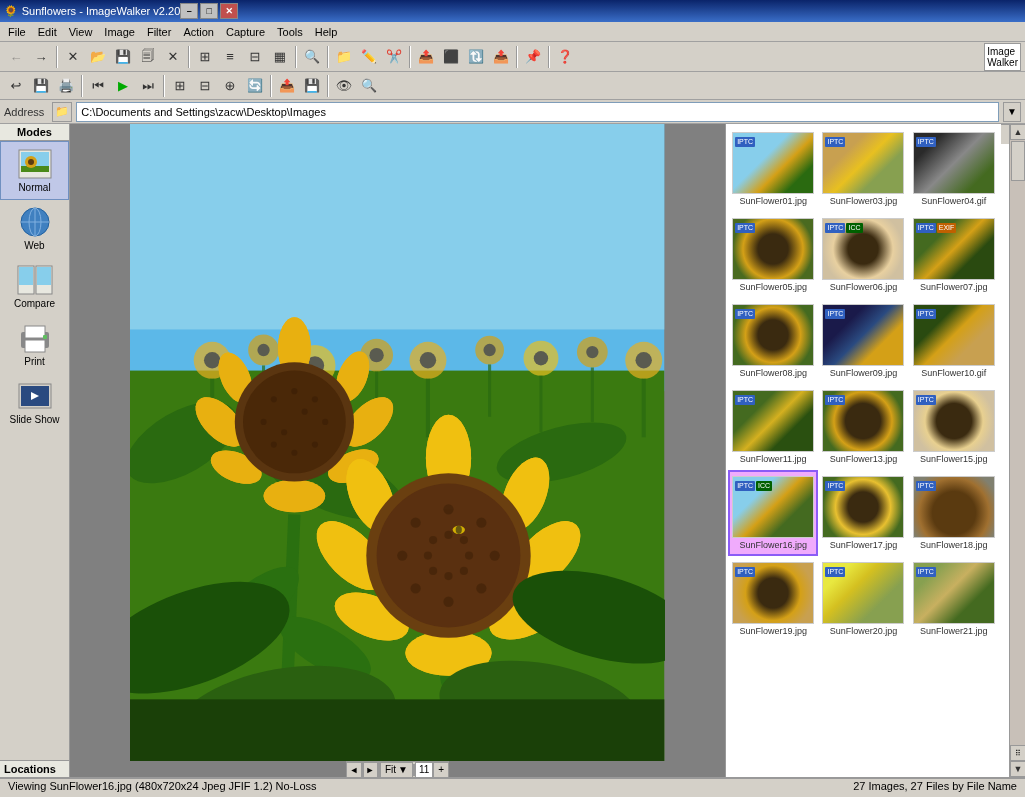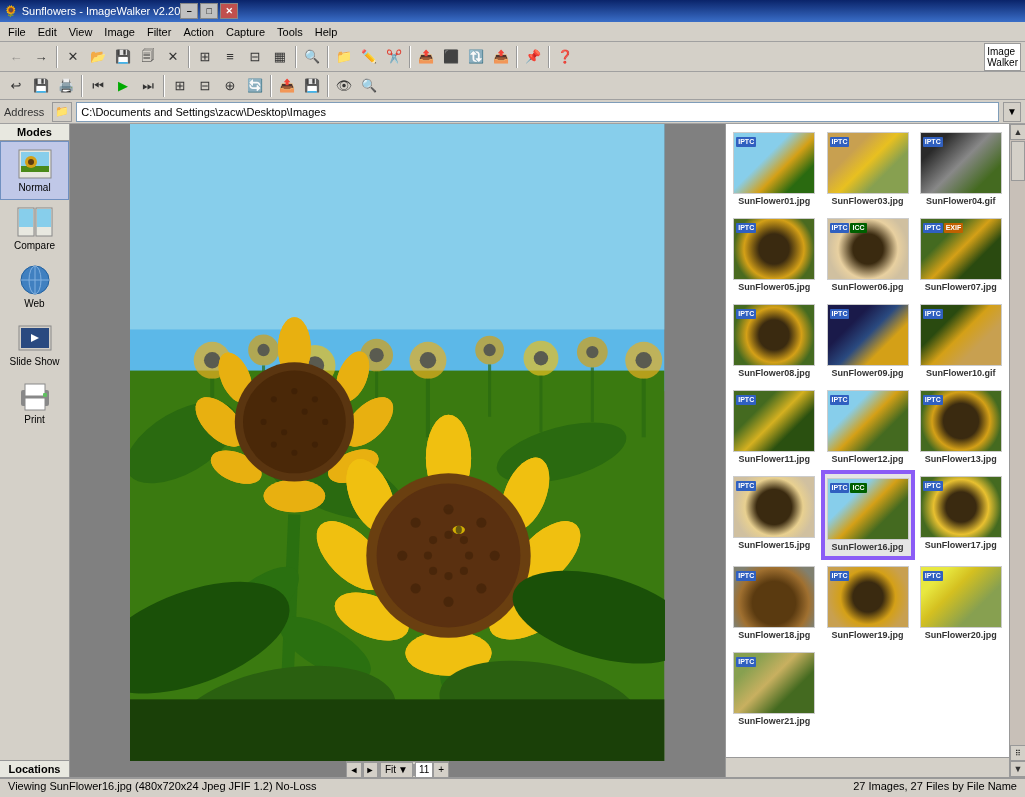--- a/index.html
+++ b/index.html
@@ -134,21 +134,21 @@
     .mode-item.active { background: #c0c8e8; border: 1px solid #7090c0; }
     .mode-icon { width: 36px; height: 32px; display: flex; align-items: center; justify-content: center; margin-bottom: 2px; }
     .mode-label { font-size: 10px; text-align: center; }
     .locations-label {
       margin-top: auto;
       background: #e8e8e0;
       border-top: 1px solid #999;
       padding: 2px 4px;
       font-size: 11px;
       font-weight: bold;
-      text-align: center;
+      text-align: left;
       cursor: pointer;
     }
 
     
     #viewer {
       flex: 1;
       background: #808080;
       position: relative;
       display: flex;
       align-items: center;
@@ -181,21 +181,21 @@
     }
     .thumb-cell {
       display: flex;
       flex-direction: column;
       align-items: center;
       padding: 4px 2px;
       cursor: pointer;
       border: 2px solid transparent;
       position: relative;
     }
-    .thumb-cell.selected { background: #e5e5e5; border: 4px solid #8b5cf6; }
+    .thumb-cell.selected { background: #f0abfc; border: 2px solid #8b5cf6; }
     .thumb-img {
       width: 82px;
       height: 62px;
       object-fit: cover;
       border: 1px solid #ccc;
       position: relative;
       overflow: hidden;
     }
     .thumb-label { font-size: 9px; text-align: center; margin-top: 2px; color: #333; }
     .thumb-badge {
@@ -413,62 +413,62 @@
           <ellipse cx="14" cy="14" rx="6" ry="6" fill="#d4a017"></ellipse>
           <circle cx="14" cy="14" r="3" fill="#5a3a10"></circle>
         </svg>
       </div>
       <span class="mode-label">Normal</span>
     </div>
 
     <div class="mode-item">
       <div class="mode-icon">
         <svg width="36" height="32" viewBox="0 0 36 32">
+          <circle cx="18" cy="16" r="14" fill="#4080c0" stroke="#2060a0" stroke-width="1"></circle>
+          <ellipse cx="18" cy="16" rx="6" ry="14" fill="none" stroke="#80b0e0" stroke-width="1"></ellipse>
+          <line x1="4" y1="16" x2="32" y2="16" stroke="#80b0e0" stroke-width="1"></line>
+          <line x1="18" y1="2" x2="18" y2="30" stroke="#80b0e0" stroke-width="1"></line>
+        </svg>
+      </div>
+      <span class="mode-label">Web</span>
+    </div>
+
+    <div class="mode-item">
+      <div class="mode-icon">
+        <svg width="36" height="32" viewBox="0 0 36 32">
           <rect x="1" y="2" width="16" height="28" fill="#e8e8e0" stroke="#888" stroke-width="1"></rect>
           <rect x="19" y="2" width="16" height="28" fill="#e8e8e0" stroke="#888" stroke-width="1"></rect>
           <rect x="2" y="3" width="14" height="18" fill="#87ceeb"></rect>
           <rect x="20" y="3" width="14" height="18" fill="#87ceeb"></rect>
         </svg>
       </div>
       <span class="mode-label">Compare</span>
-    </div>
-
-    <div class="mode-item">
-      <div class="mode-icon">
-        <svg width="36" height="32" viewBox="0 0 36 32">
-          <circle cx="18" cy="16" r="14" fill="#4080c0" stroke="#2060a0" stroke-width="1"></circle>
-          <ellipse cx="18" cy="16" rx="6" ry="14" fill="none" stroke="#80b0e0" stroke-width="1"></ellipse>
-          <line x1="4" y1="16" x2="32" y2="16" stroke="#80b0e0" stroke-width="1"></line>
-          <line x1="18" y1="2" x2="18" y2="30" stroke="#80b0e0" stroke-width="1"></line>
-        </svg>
-      </div>
-      <span class="mode-label">Web</span>
-    </div>
-
-    <div class="mode-item">
-      <div class="mode-icon">
-        <svg width="36" height="32" viewBox="0 0 36 32">
-          <rect x="2" y="4" width="32" height="24" fill="#d4d0c8" stroke="#888"></rect>
-          <rect x="4" y="6" width="28" height="20" fill="#2a4a80"></rect>
-          <polygon points="14,12 22,16 14,20" fill="white"></polygon>
-        </svg>
-      </div>
-      <span class="mode-label">Slide Show</span>
     </div>
 
     <div class="mode-item">
       <div class="mode-icon">
         <svg width="36" height="32" viewBox="0 0 36 32">
           <rect x="4" y="10" width="28" height="16" fill="#888" rx="2"></rect>
           <rect x="8" y="4" width="20" height="12" fill="white" stroke="#888"></rect>
           <rect x="8" y="18" width="20" height="12" fill="white" stroke="#888"></rect>
           <rect x="26" y="13" width="4" height="4" fill="#60c060" rx="1"></rect>
         </svg>
       </div>
       <span class="mode-label">Print</span>
+    </div>
+
+    <div class="mode-item">
+      <div class="mode-icon">
+        <svg width="36" height="32" viewBox="0 0 36 32">
+          <rect x="2" y="4" width="32" height="24" fill="#d4d0c8" stroke="#888"></rect>
+          <rect x="4" y="6" width="28" height="20" fill="#2a4a80"></rect>
+          <polygon points="14,12 22,16 14,20" fill="white"></polygon>
+        </svg>
+      </div>
+      <span class="mode-label">Slide Show</span>
     </div>
 
     <div class="locations-label">Locations</div>
   </div>
 
   <div id="viewer" style="position:relative; flex:1; display:flex; flex-direction:column;">
     <div style="flex:1; position:relative; overflow:hidden;">
       
       <svg width="100%" height="100%" viewBox="0 0 520 620" preserveAspectRatio="xMidYMid slice">
 
@@ -632,21 +632,21 @@
       </div>
       <div style="width:2px; height:12px; background:#999;"></div>
       <div class="zoom-indicator">
         <span>11</span>
       </div>
       <div class="fit-btn">+</div>
     </div>
   </div>
 
   <div id="thumbpanel" style="display:flex; flex-direction:row;">
-    <div style="flex:1; display:flex; flex-direction:column;font-weight:bold;">
+    <div style="flex:1; display:flex; ">
       <div id="thumb-scroll">
         <div class="thumb-grid" id="thumb-grid">
 
         <div class="thumb-cell">
               <div class="thumb-img t1">
                 <div class="thumb-badge">
                   <span class="badge" style="background: rgb(48, 96, 192);">IPTC</span>
                 </div>
               </div>
               <div class="thumb-label">SunFlower01.jpg</div>
@@ -717,28 +717,20 @@
               </div>
               <div class="thumb-label">SunFlower10.gif</div>
             </div>
             <div class="thumb-cell">
               <div class="thumb-img t11">
                 <div class="thumb-badge">
                   <span class="badge" style="background: rgb(48, 96, 192);">IPTC</span>
                 </div>
               </div>
               <div class="thumb-label">SunFlower11.jpg</div>
-            </div>
-            <div class="thumb-cell">
-              <div class="thumb-img t12">
-                <div class="thumb-badge">
-                  <span class="badge" style="background: rgb(48, 96, 192);">IPTC</span>
-                </div>
-              </div>
-              <div class="thumb-label">SunFlower12.jpg</div>
             </div>
             <div class="thumb-cell">
               <div class="thumb-img t13">
                 <div class="thumb-badge">
                   <span class="badge" style="background: rgb(48, 96, 192);">IPTC</span>
                 </div>
               </div>
               <div class="thumb-label">SunFlower13.jpg</div>
             </div>
             <div class="thumb-cell">

